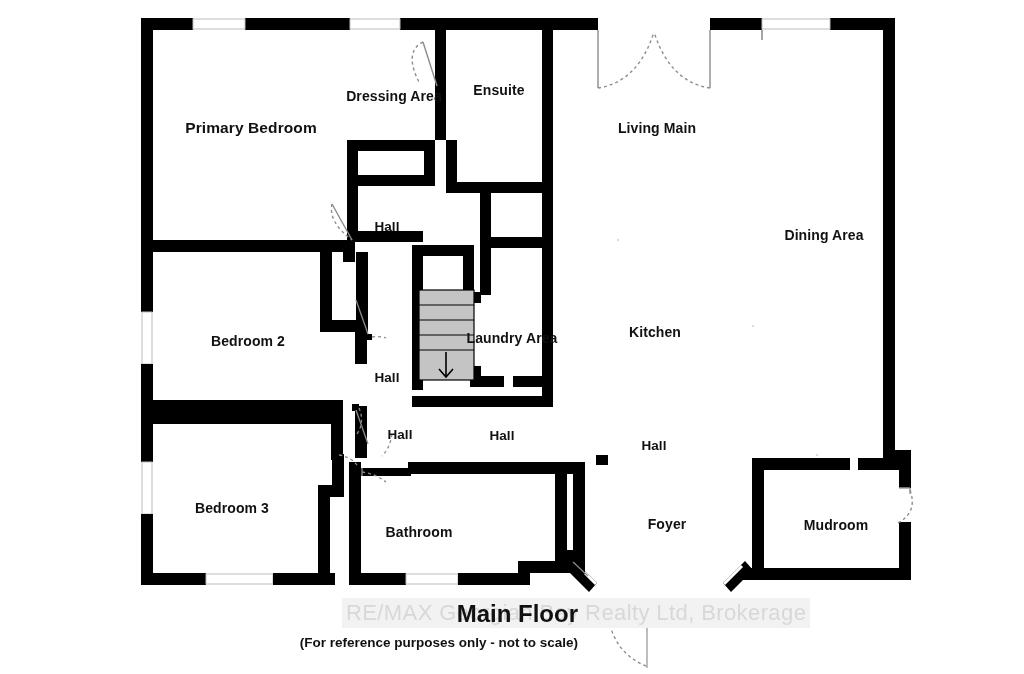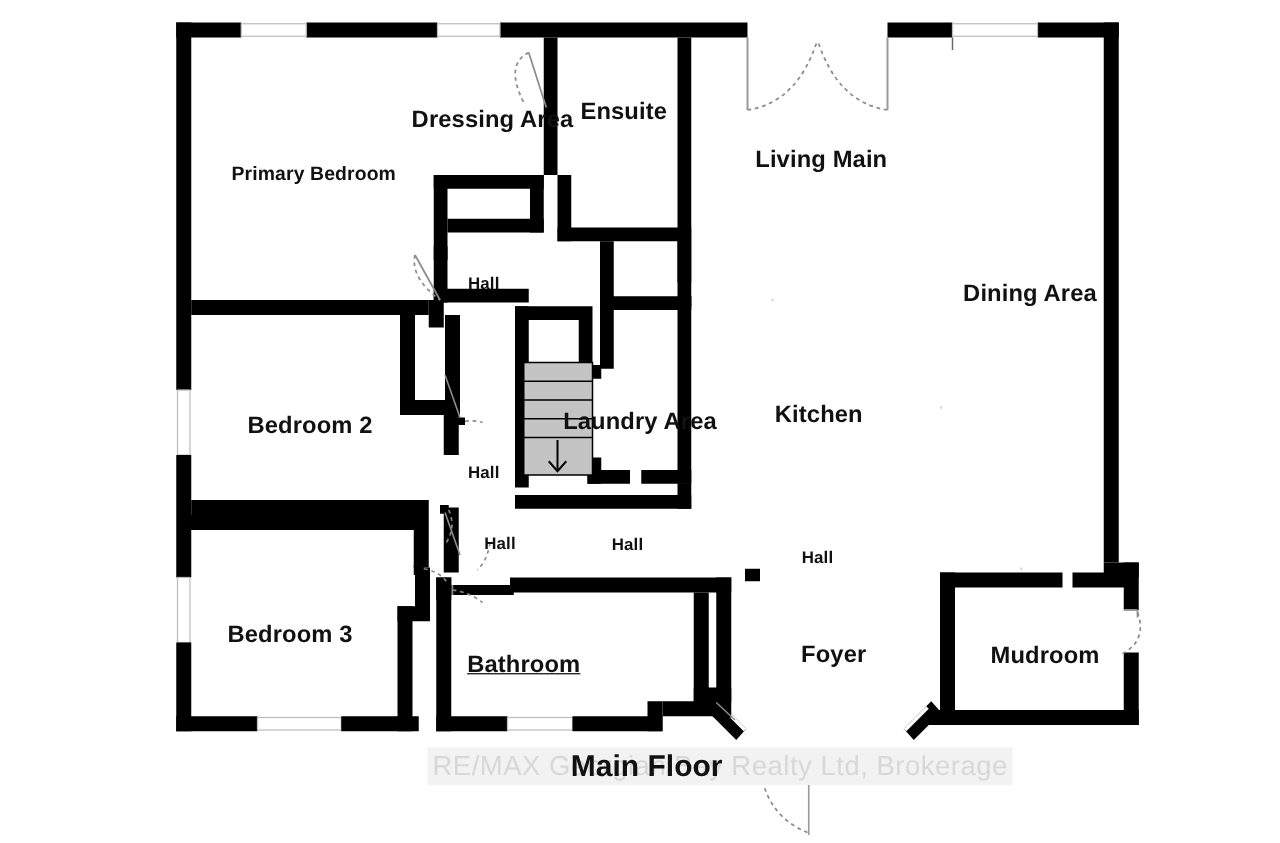--- a/index.html
+++ b/index.html
@@ -31,21 +31,21 @@
     position: absolute;
     font-family: "Liberation Sans", sans-serif;
     font-weight: bold;
     color: #111111;
     white-space: nowrap;
     transform: translate(-50%, -50%);
     letter-spacing: 0.1px;
     line-height: 1;
   }
   .rl-lg { font-size: 15.5px; }
-  .rl-md { font-size: 19px; }
+  .rl-md { font-size: 14px; }
   .rl-sm { font-size: 13.5px; }
   #caption-block {
     position: absolute;
     left: 18px;
     top: 600px;
     width: 560px;
     text-align: right;
     pointer-events: none;
   }
   #title-main-floor {
@@ -278,37 +278,38 @@
       </g>
 
       <g opacity="0.25">
         <circle cx="618" cy="240" r="1.2" fill="#777777"></circle>
         <circle cx="753" cy="326" r="1.2" fill="#777777"></circle>
         <circle cx="817" cy="455" r="1.2" fill="#777777"></circle>
       </g>
     </g>
   </svg>
 
-  <div class="room-label rl-lg" style="left:251px; top:140px;">Primary Bedroom</div>
+  <div class="room-label rl-lg" style="left:251px; top:128px;">Primary Bedroom</div>
   <div class="room-label rl-md" style="left:394px; top:96px;">Dressing Area</div>
   <div class="room-label rl-md" style="left:499px; top:90px;">Ensuite</div>
   <div class="room-label rl-md" style="left:657px; top:128px;">Living Main</div>
   <div class="room-label rl-md" style="left:824px; top:235px;">Dining Area</div>
   <div class="room-label rl-sm" style="left:387px; top:227px;">Hall</div>
   <div class="room-label rl-md" style="left:234px; top:341px;padding-left:28px;">Bedroom 2</div>
   <div class="room-label rl-md" style="left:512px; top:338px;">Laundry Area</div>
   <div class="room-label rl-md" style="left:655px; top:332px;">Kitchen</div>
   <div class="room-label rl-sm" style="left:387px; top:378px;">Hall</div>
   <div class="room-label rl-sm" style="left:400px; top:435px;">Hall</div>
   <div class="room-label rl-sm" style="left:502px; top:436px;">Hall</div>
   <div class="room-label rl-sm" style="left:654px; top:446px;">Hall</div>
   <div class="room-label rl-md" style="left:232px; top:508px;">Bedroom 3</div>
-  <div class="room-label rl-md" style="left:419px; top:532px;text-decoration:underline;">Bathroom</div>
+  <div class="room-label rl-md" style="left:419px; top:532px;">Bathroom</div>
   <div class="room-label rl-md" style="left:667px; top:524px;">Foyer</div>
   <div class="room-label rl-md" style="left:836px; top:525px;">Mudroom</div>
 
   <div id="watermark">RE/MAX Georgian Bay Realty Ltd, Brokerage</div>
 
   <div id="caption-block">
     <div id="title-main-floor">Main Floor</div>
+    <div id="subtitle-reference">(For reference purposes only - not to scale)</div>
   </div>
 
 </div>
 
 </body></html>

